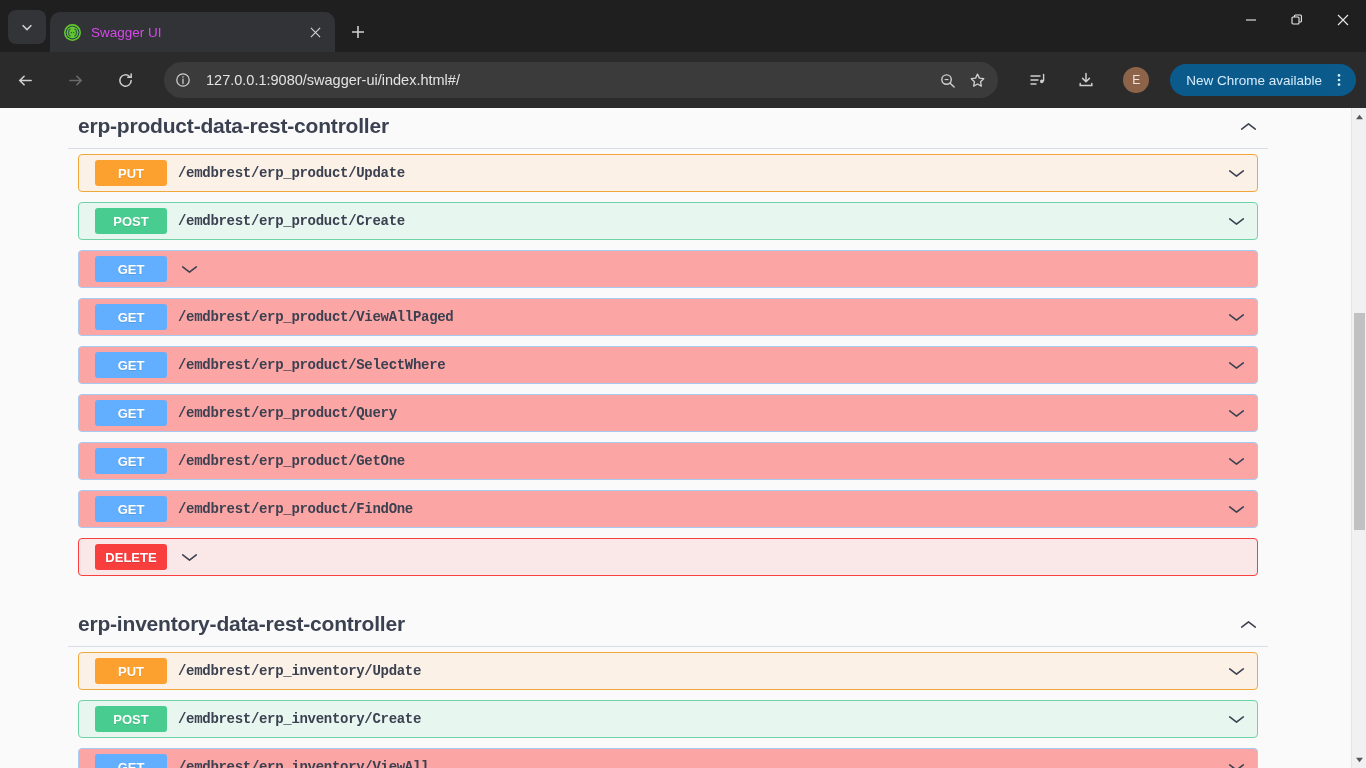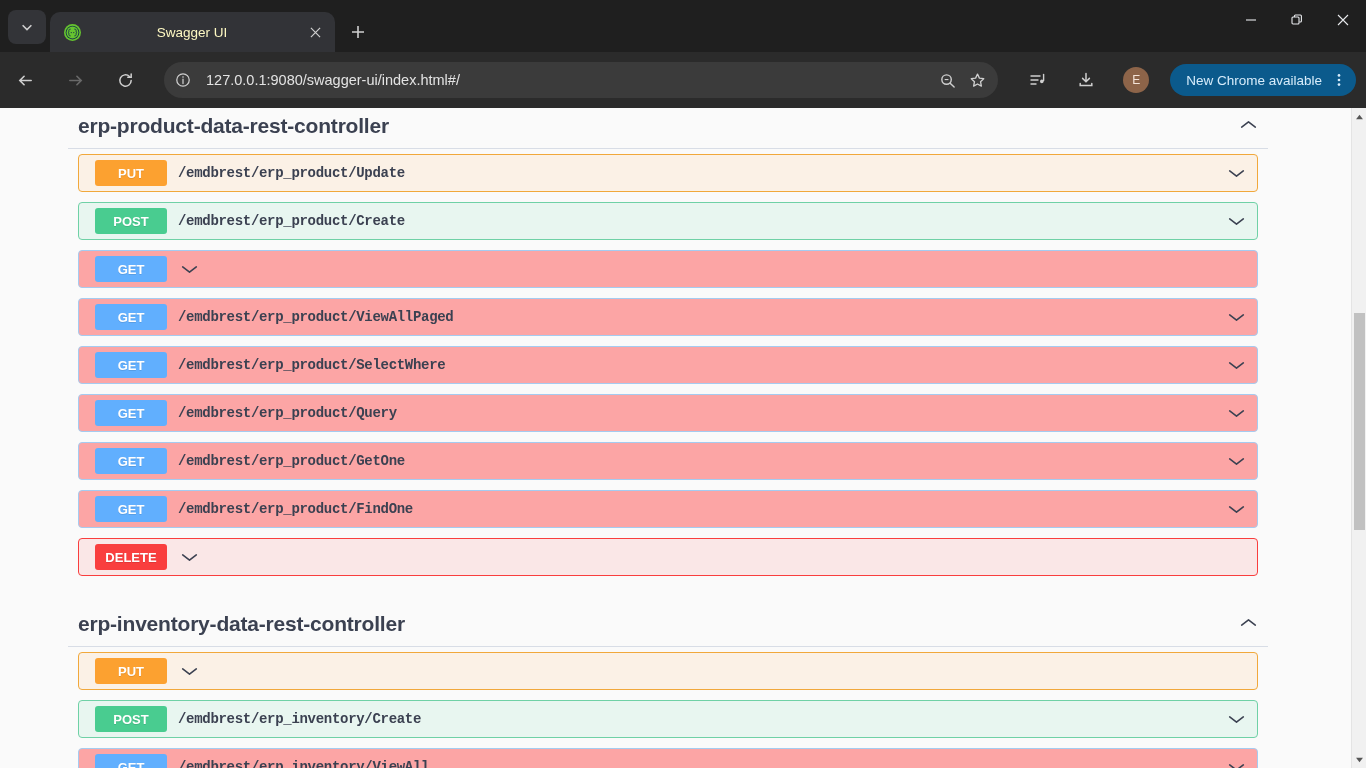--- a/index.html
+++ b/index.html
@@ -28,22 +28,22 @@
     height: 40px; width: 285px; background: #323337; border-radius: 10px 10px 0 0;
     display: flex; align-items: center; padding: 0 8px 0 14px; gap: 10px;
     position: relative; cursor: pointer;
   }
   .favicon {
     width: 17px; height: 17px; border-radius: 50%; background: #66c42f;
     display: flex; align-items: center; justify-content: center; flex: 0 0 17px;
   }
   .favicon svg { width: 15px; height: 15px; }
   .tab-title {
-    color: #fef9c3; font-size: 13.5px; flex: 1; white-space: nowrap;
-    overflow: hidden; text-overflow: ellipsis; text-align: center;
+    color: #d946ef; font-size: 13.5px; flex: 1; white-space: nowrap;
+    overflow: hidden; text-overflow: ellipsis;
   }
   .tab-close {
     width: 24px; height: 24px; border-radius: 50%; display: flex;
     align-items: center; justify-content: center; cursor: pointer; flex: 0 0 24px;
   }
   .tab-close svg { width: 11px; height: 11px; }
   .new-tab {
     width: 34px; height: 34px; margin: 0 0 3px 6px; border-radius: 50%;
     display: flex; align-items: center; justify-content: center; cursor: pointer;
   }
@@ -117,21 +117,21 @@
   .page {
     flex: 1; overflow: hidden; position: relative;
     padding: 0 15px 0 0;
   }
   .swagger {
     width: 1200px; margin: 0 auto; padding-top: 0;
   }
 
   
   .opblock-tag {
-    display: flex; justify-content: space-between;
+    display: flex; align-items: center; justify-content: space-between;
     border-bottom: 1px solid #d8dde6; padding: 8px 10px 10px 10px;
     cursor: pointer; margin-bottom: 0;
   }
   .tag-title {
     font-size: 21px; font-weight: bold; color: #3b4151;
     font-family: "Liberation Sans", sans-serif; letter-spacing: -.2px;
   }
   .tag-arrow { width: 20px; height: 20px; display:flex; align-items:center; justify-content:center; }
   .tag-arrow svg { width: 17px; height: 11px; }
 
@@ -409,20 +409,21 @@
               <span class="tag-title">erp-inventory-data-rest-controller</span>
               <span class="tag-arrow">
                 <svg viewBox="0 0 20 12" fill="none" stroke="#3b4151" stroke-width="1.9" stroke-linecap="round" stroke-linejoin="round">
                   <path d="M2 9l8-6 8 6"></path>
                 </svg>
               </span>
             </div>
             <div class="tag-body">
               <div class="opblock put">
                 <span class="method">PUT</span>
+                <span class="path">/emdbrest/erp_inventory/Update</span>
                 <span class="op-arrow">
                   <svg viewBox="0 0 20 12" fill="none" stroke="#3b4151" stroke-width="1.9" stroke-linecap="round" stroke-linejoin="round">
                     <path d="M2 3l8 6 8-6"></path>
                   </svg>
                 </span>
               </div>
               <div class="opblock post">
                 <span class="method">POST</span>
                 <span class="path">/emdbrest/erp_inventory/Create</span>
                 <span class="op-arrow">

